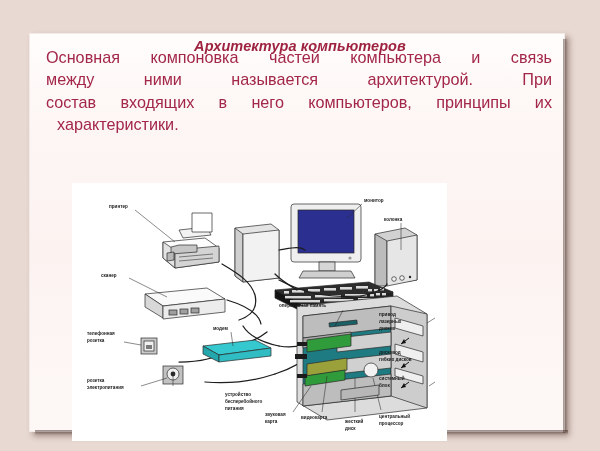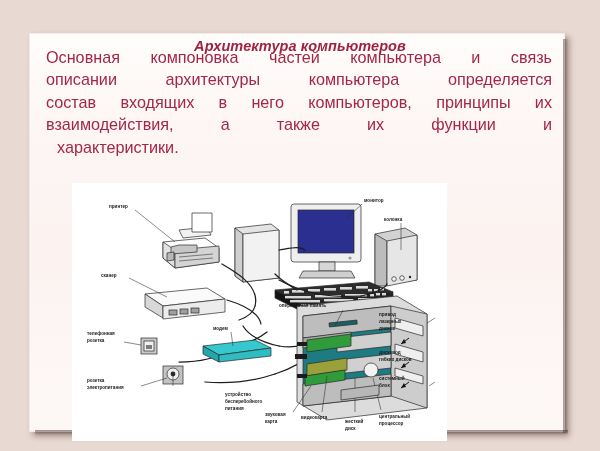--- a/index.html
+++ b/index.html
@@ -129,23 +129,22 @@
   <div class="bg"></div>
 
   <div class="panel"></div>
   <div class="panel-shadow-r"></div>
   <div class="panel-shadow-b"></div>
 
   <div class="title">Архитектура компьютеров</div>
 
   <div class="body-text">
     <div>Основная компоновка частей компьютера и связь</div>
-    <div>описании архитектуры компьютера определяется</div>
+    <div>между ними называется архитектурой. При</div>
     <div>состав входящих в него компьютеров, принципы их</div>
-    <div>взаимодействия, а также их функции и</div>
     <div class="lastline">характеристики.</div>
   </div>
 
   <div class="fig-hatch"></div>
 
   <div class="fig-inner">
     <svg class="fig-svg" viewBox="0 0 361 244" preserveAspectRatio="none">
 
       <g>
         <path class="out" fill="#fdfdfd" d="M84 52 L126 48 L140 58 L140 72 L96 78 L84 68 Z"></path>

